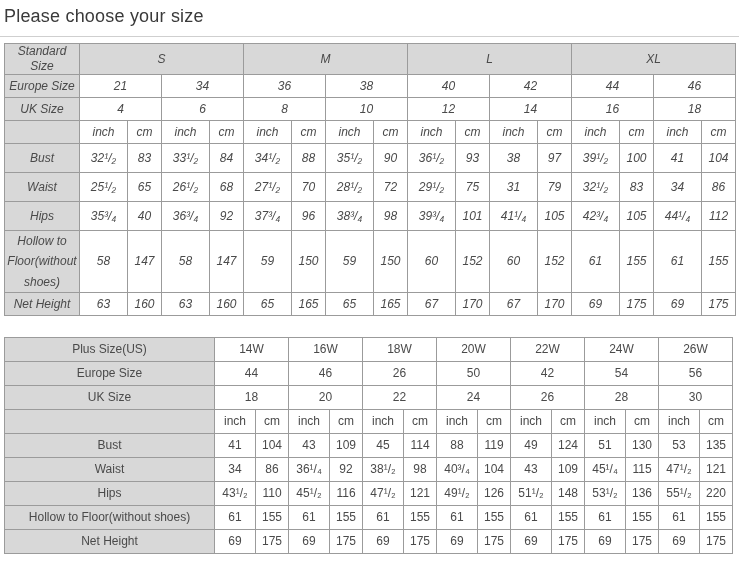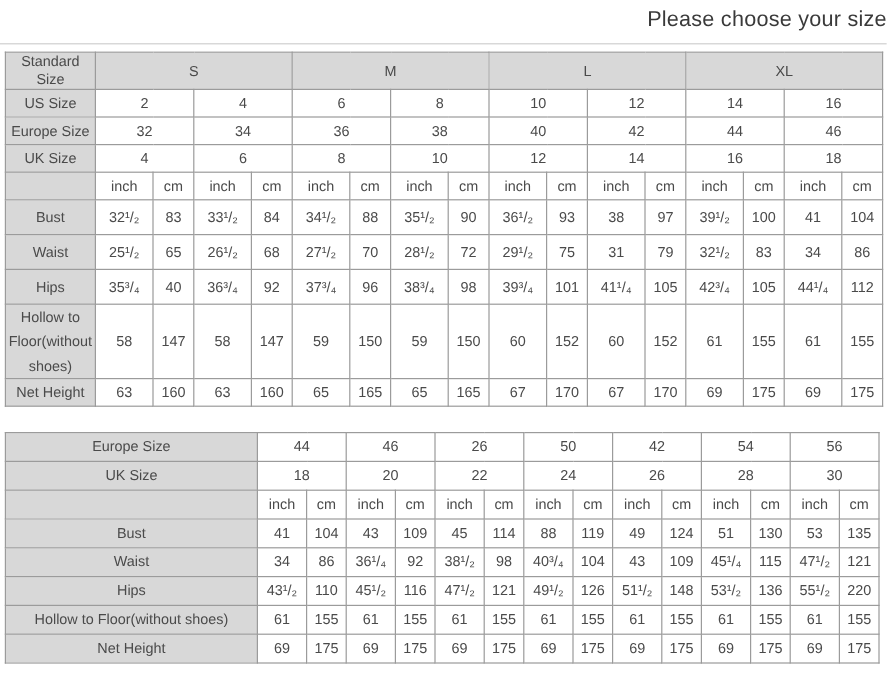--- a/index.html
+++ b/index.html
@@ -4,35 +4,35 @@
 <style>
   html,body{margin:0;padding:0;background:#fff;}
   body{
     width:739px;height:562px;overflow:hidden;
     font-family:"Liberation Sans","DejaVu Sans",sans-serif;
     color:#474747;
   }
   .page{padding:2px 0 0 0;}
   h1{
     font-size:18px;font-weight:400;color:#3a3a3a;
-    margin:4px 0 9px 4px;letter-spacing:.2px;text-align:right;
+    margin:4px 0 9px 4px;letter-spacing:.2px;
   }
   .rule{border-top:1px solid #cfcfcf;height:0;margin:0 0 6px 0;}
   table.size-table{
     border-collapse:collapse;table-layout:fixed;
     margin-left:4px;font-size:12px;color:#4a4a4a;
   }
   .size-table td{
     border:1px solid #9b9b9b;
     text-align:center;vertical-align:middle;
     padding:0 2px;height:22px;line-height:1.25;
     overflow:hidden;background:#fff;
   }
   .size-table td.hd{background:#d8d8d8;}
-  #standard-table{margin-bottom:21px;}
+  #standard-table{margin-bottom:21px;font-style:italic;}
   #standard-table tr.size-group-row td{height:24px;}
   #standard-table tr.tall td{height:28px;}
   #standard-table tr.hollow td{line-height:1.7;}
   #plus-table td{height:23px;}
 </style>
 </head>
 <body>
 
 <div class="page">
   <h1>Please choose your size</h1>
@@ -60,33 +60,22 @@
       </colgroup>
       <tbody>
         <tr class="size-group-row">
           <td class="hd">Standard Size</td>
           <td class="hd" colspan="4">S</td>
           <td class="hd" colspan="4">M</td>
           <td class="hd" colspan="4">L</td>
           <td class="hd" colspan="4">XL</td>
         </tr>
         <tr>
-          <td class="hd">US Size</td>
-          <td colspan="2">2</td>
-          <td colspan="2">4</td>
-          <td colspan="2">6</td>
-          <td colspan="2">8</td>
-          <td colspan="2">10</td>
-          <td colspan="2">12</td>
-          <td colspan="2">14</td>
-          <td colspan="2">16</td>
-        </tr>
-        <tr>
           <td class="hd">Europe Size</td>
-          <td colspan="2">32</td>
+          <td colspan="2">21</td>
           <td colspan="2">34</td>
           <td colspan="2">36</td>
           <td colspan="2">38</td>
           <td colspan="2">40</td>
           <td colspan="2">42</td>
           <td colspan="2">44</td>
           <td colspan="2">46</td>
         </tr>
         <tr>
           <td class="hd">UK Size</td>
@@ -228,20 +217,30 @@
         <col style="width: 41px;">
         <col style="width: 33px;">
         <col style="width: 41px;">
         <col style="width: 33px;">
         <col style="width: 41px;">
         <col style="width: 33px;">
         <col style="width: 41px;">
         <col style="width: 33px;">
       </colgroup>
       <tbody>
+        <tr class="size-group-row">
+          <td class="hd">Plus Size(US)</td>
+          <td colspan="2">14W</td>
+          <td colspan="2">16W</td>
+          <td colspan="2">18W</td>
+          <td colspan="2">20W</td>
+          <td colspan="2">22W</td>
+          <td colspan="2">24W</td>
+          <td colspan="2">26W</td>
+        </tr>
         <tr>
           <td class="hd">Europe Size</td>
           <td colspan="2">44</td>
           <td colspan="2">46</td>
           <td colspan="2">26</td>
           <td colspan="2">50</td>
           <td colspan="2">42</td>
           <td colspan="2">54</td>
           <td colspan="2">56</td>
         </tr>

